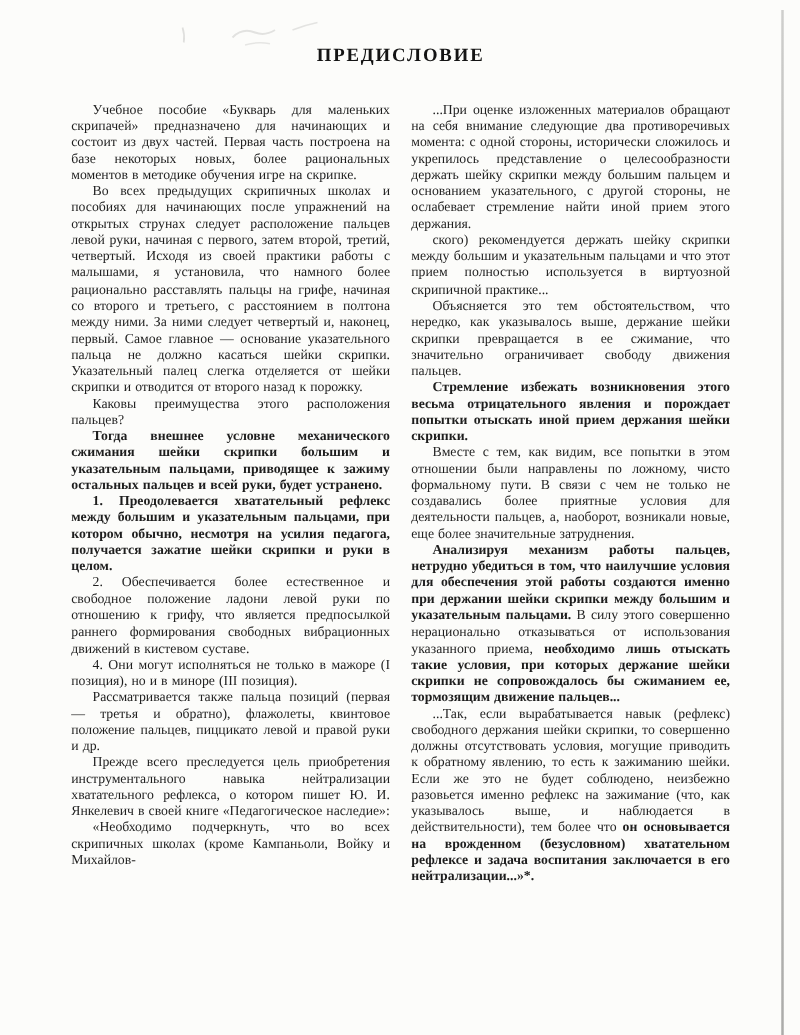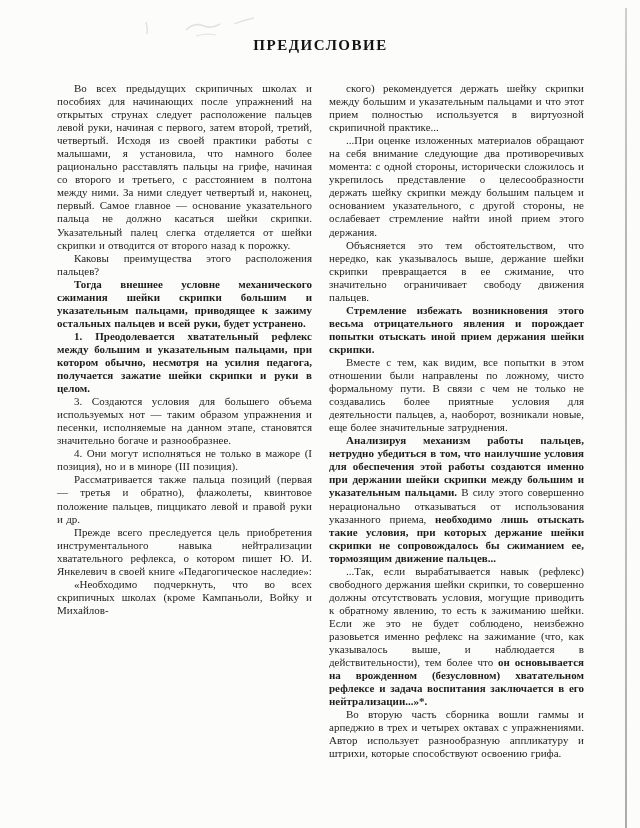--- a/index.html
+++ b/index.html
@@ -77,35 +77,35 @@
     <path d="M58 28 q10 -3 20 -1" stroke="#d4d4d2" stroke-width="1.2" fill="none"></path>
     <path d="M96 16 q10 -4 20 -6" stroke="#d0d0ce" stroke-width="1.3" fill="none"></path>
   </svg>
 
   <div class="scan-edge"></div>
 
   <div class="title">ПРЕДИСЛОВИЕ</div>
 
   <div class="columns">
     <div class="col" id="col-left">
+        <p><span>Учебное пособие «Букварь для маленьких скрипачей» предназначено для начинающих и состоит из двух частей. Первая часть построена на базе некоторых новых, более рациональных моментов в методике обучения игре на скрипке.</span></p>
         <p><span>Во всех предыдущих скрипичных школах и пособиях для начинающих после упражнений на открытых струнах следует расположение пальцев левой руки, начиная с первого, затем второй, третий, четвертый. Исходя из своей практики работы с малышами, я установила, что намного более рационально расставлять пальцы на грифе, начиная со второго и третьего, с расстоянием в полтона между ними. За ними следует четвертый и, наконец, первый. Самое главное — основание указательного пальца не должно касаться шейки скрипки. Указательный палец слегка отделяется от шейки скрипки и отводится от второго назад к порожку.</span></p>
         <p><span>Каковы преимущества этого расположения пальцев?</span></p>
         <p><span class="b">Тогда внешнее условне механического сжимания шейки скрипки большим и указательным пальцами, приводящее к зажиму остальных пальцев и всей руки, будет устранено.</span></p>
         <p><span class="b">1. Преодолевается хватательный рефлекс между большим и указательным пальцами, при котором обычно, несмотря на усилия педагога, получается зажатие шейки скрипки и руки в целом.</span></p>
-        <p><span>3. Создаются условия для большего объема используемых нот — таким образом упражнения и песенки, исполняемые на данном этапе, становятся значительно богаче и разнообразнее.</span></p>
+        <p><span>2. Обеспечивается более естественное и свободное положение ладони левой руки по отношению к грифу, что является предпосылкой раннего формирования свободных вибрационных движений в кистевом суставе.</span></p>
         <p><span>4. Они могут исполняться не только в мажоре (I позиция), но и в миноре (III позиция).</span></p>
         <p><span>Рассматривается также пальца позиций (первая — третья и обратно), флажолеты, квинтовое положение пальцев, пиццикато левой и правой руки и др.</span></p>
         <p><span>Прежде всего преследуется цель приобретения инструментального навыка нейтрализации хватательного рефлекса, о котором пишет Ю. И. Янкелевич в своей книге «Педагогическое наследие»:</span></p>
         <p><span>«Необходимо подчеркнуть, что во всех скрипичных школах (кроме Кампаньоли, Войку и Михайлов-</span></p>
       </div>
     <div class="col" id="col-right">
+        <p><span>...При оценке изложенных материалов обращают на себя внимание следующие два противоречивых момента: с одной стороны, исторически сложилось и укрепилось представление о целесообразности держать шейку скрипки между большим пальцем и основанием указательного, с другой стороны, не ослабевает стремление найти иной прием этого держания.</span></p>
         <p><span>ского) рекомендуется держать шейку скрипки между большим и указательным пальцами и что этот прием полностью используется в виртуозной скрипичной практике...</span></p>
-        <p><span>...При оценке изложенных материалов обращают на себя внимание следующие два противоречивых момента: с одной стороны, исторически сложилось и укрепилось представление о целесообразности держать шейку скрипки между большим пальцем и основанием указательного, с другой стороны, не ослабевает стремление найти иной прием этого держания.</span></p>
         <p><span>Объясняется это тем обстоятельством, что нередко, как указывалось выше, держание шейки скрипки превращается в ее сжимание, что значительно ограничивает свободу движения пальцев.</span></p>
         <p><span class="b">Стремление избежать возникновения этого весьма отрицательного явления и порождает попытки отыскать иной прием держания шейки скрипки.</span></p>
         <p><span>Вместе с тем, как видим, все попытки в этом отношении были направлены по ложному, чисто формальному пути. В связи с чем не только не создавались более приятные условия для деятельности пальцев, а, наоборот, возникали новые, еще более значительные затруднения.</span></p>
         <p><span class="b">Анализируя механизм работы пальцев, нетрудно убедиться в том, что наилучшие условия для обеспечения этой работы создаются именно при держании шейки скрипки между большим и указательным пальцами.</span><span> В силу этого совершенно нерационально отказываться от использования указанного приема, </span><span class="b">необходимо лишь отыскать такие условия, при которых держание шейки скрипки не сопровождалось бы сжиманием ее, тормозящим движение пальцев...</span></p>
         <p><span>...Так, если вырабатывается навык (рефлекс) свободного держания шейки скрипки, то совершенно должны отсутствовать условия, могущие приводить к обратному явлению, то есть к зажиманию шейки. Если же это не будет соблюдено, неизбежно разовьется именно рефлекс на зажимание (что, как указывалось выше, и наблюдается в действительности), тем более что </span><span class="b">он основывается на врожденном (безусловном) хватательном рефлексе и задача воспитания заключается в его нейтрализации...»*.</span></p>
-        <p><span>Во вторую часть сборника вошли гаммы и арпеджио в трех и четырех октавах с упражнениями. Автор использует разнообразную аппликатуру и штрихи, которые способствуют освоению грифа.</span></p>
       </div>
   </div>
 
 </div>
 
 </body></html>

